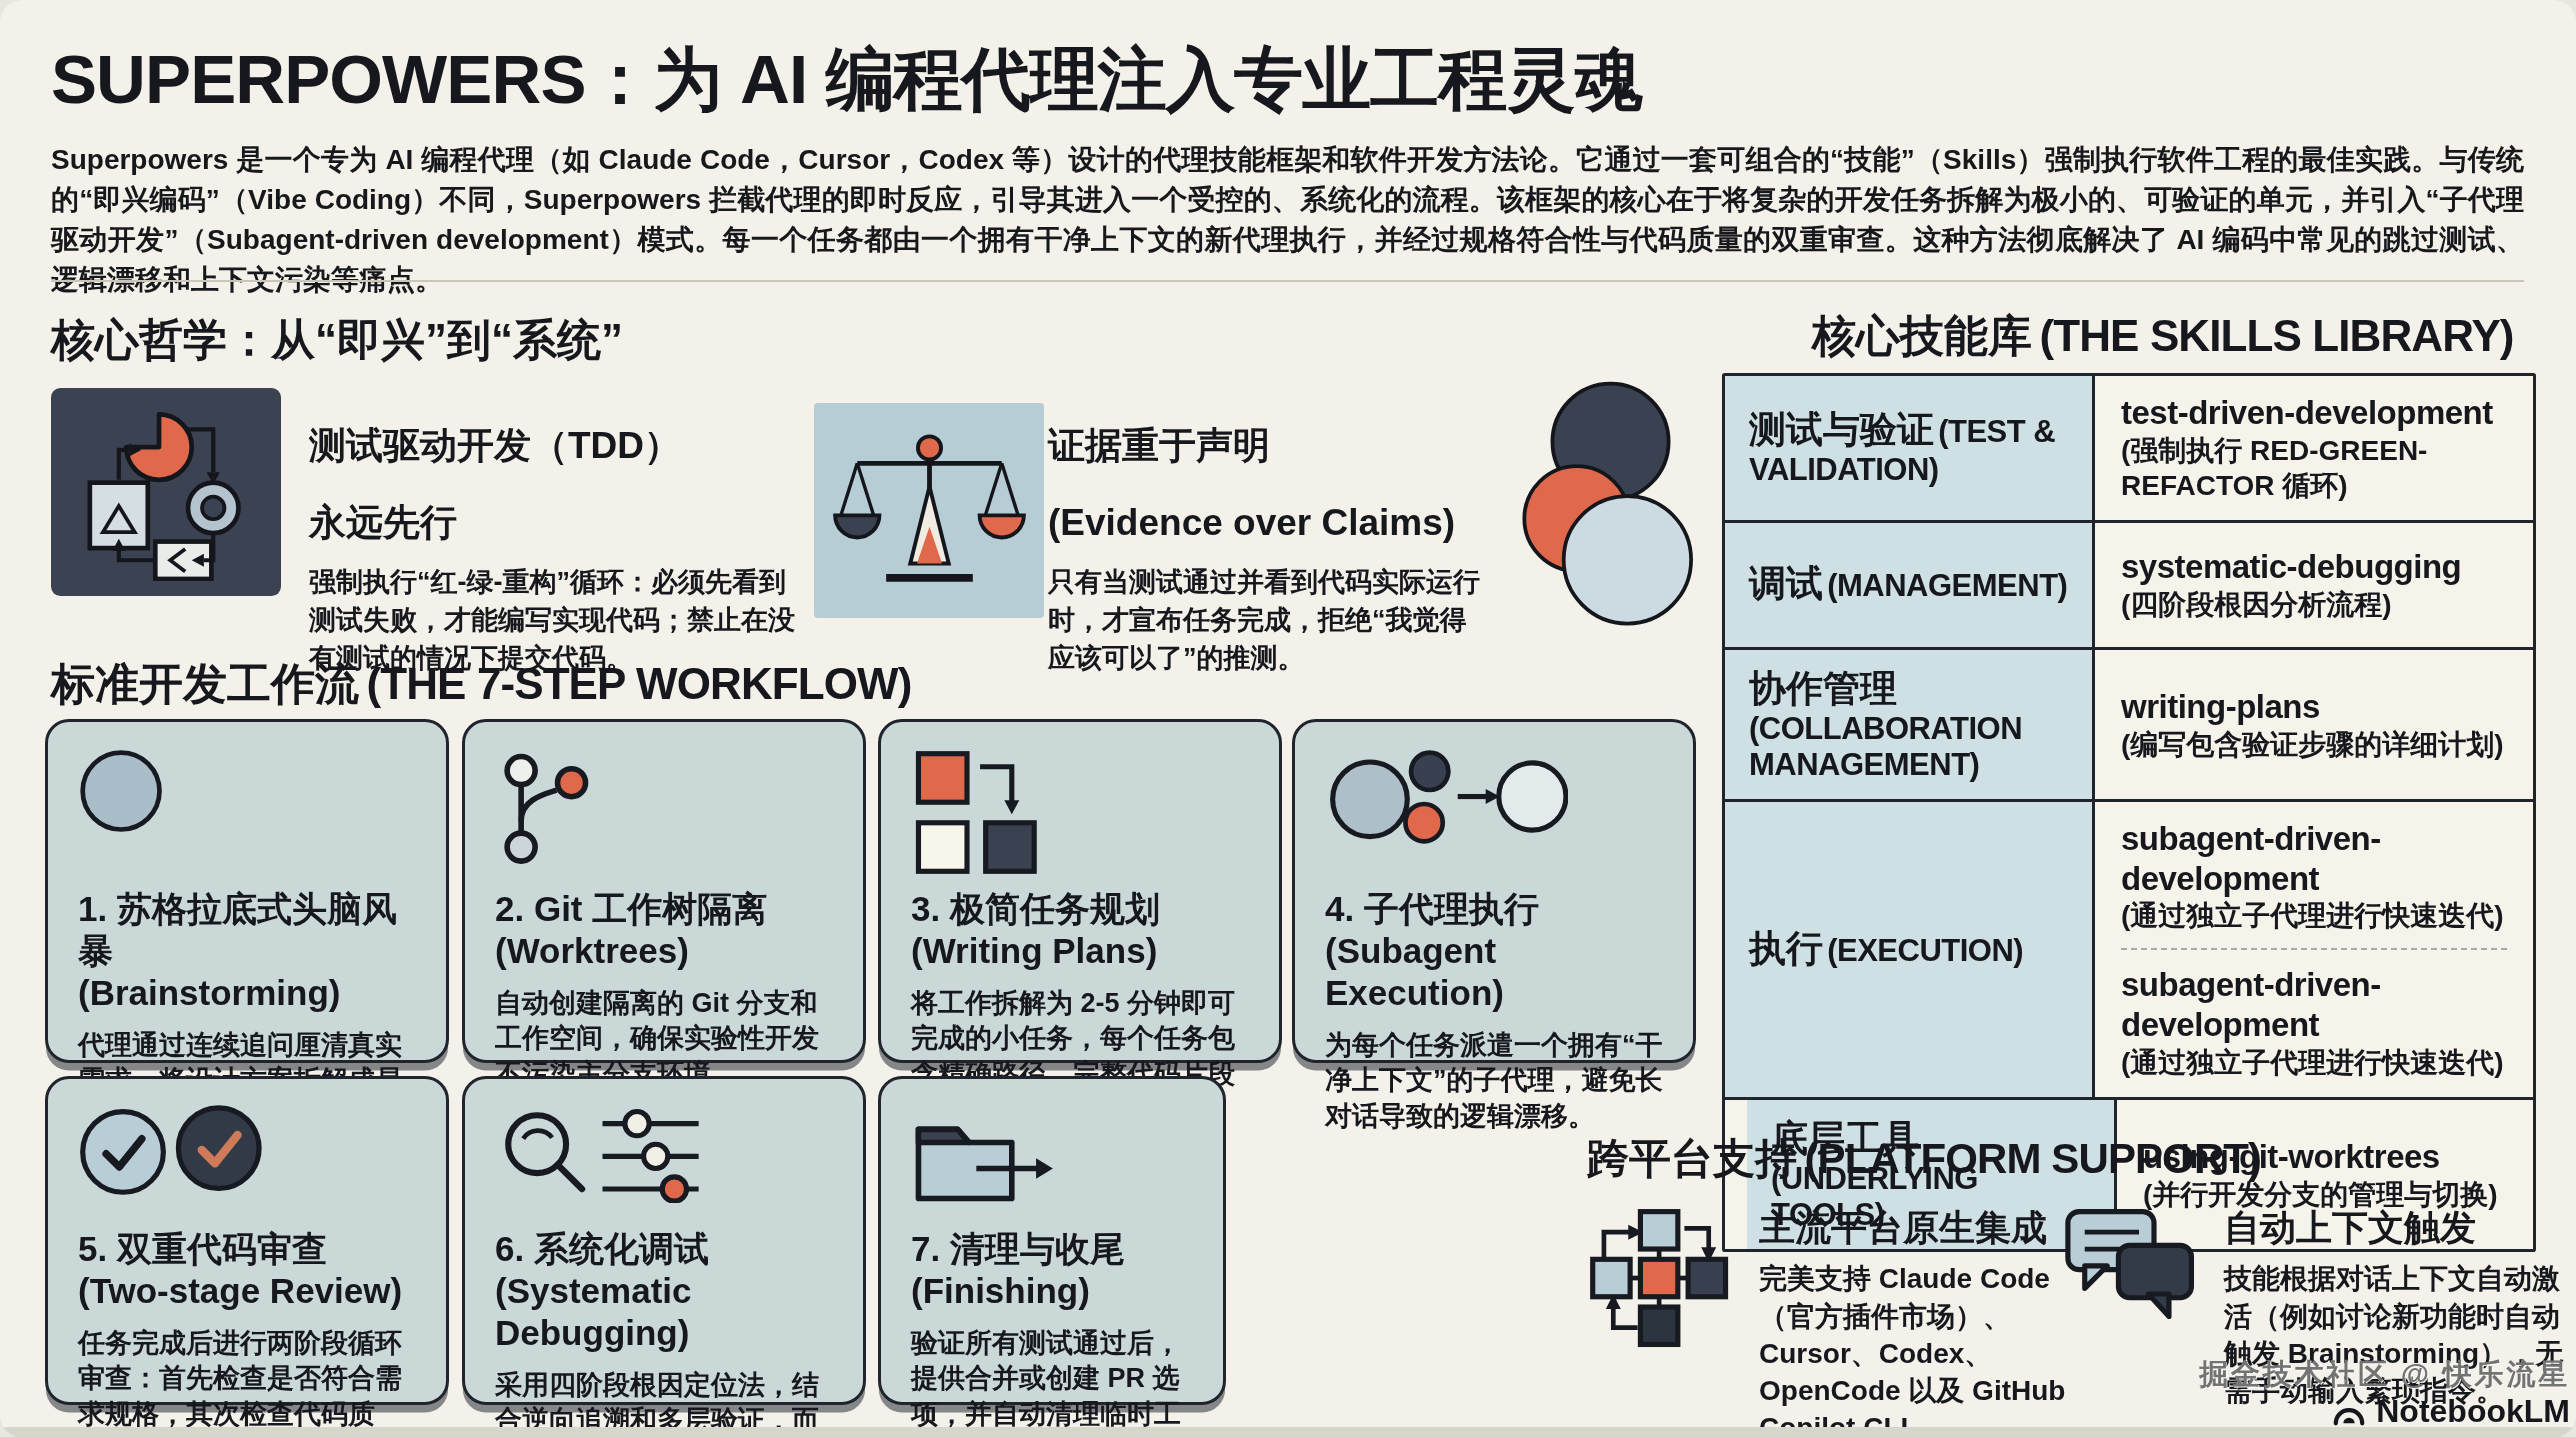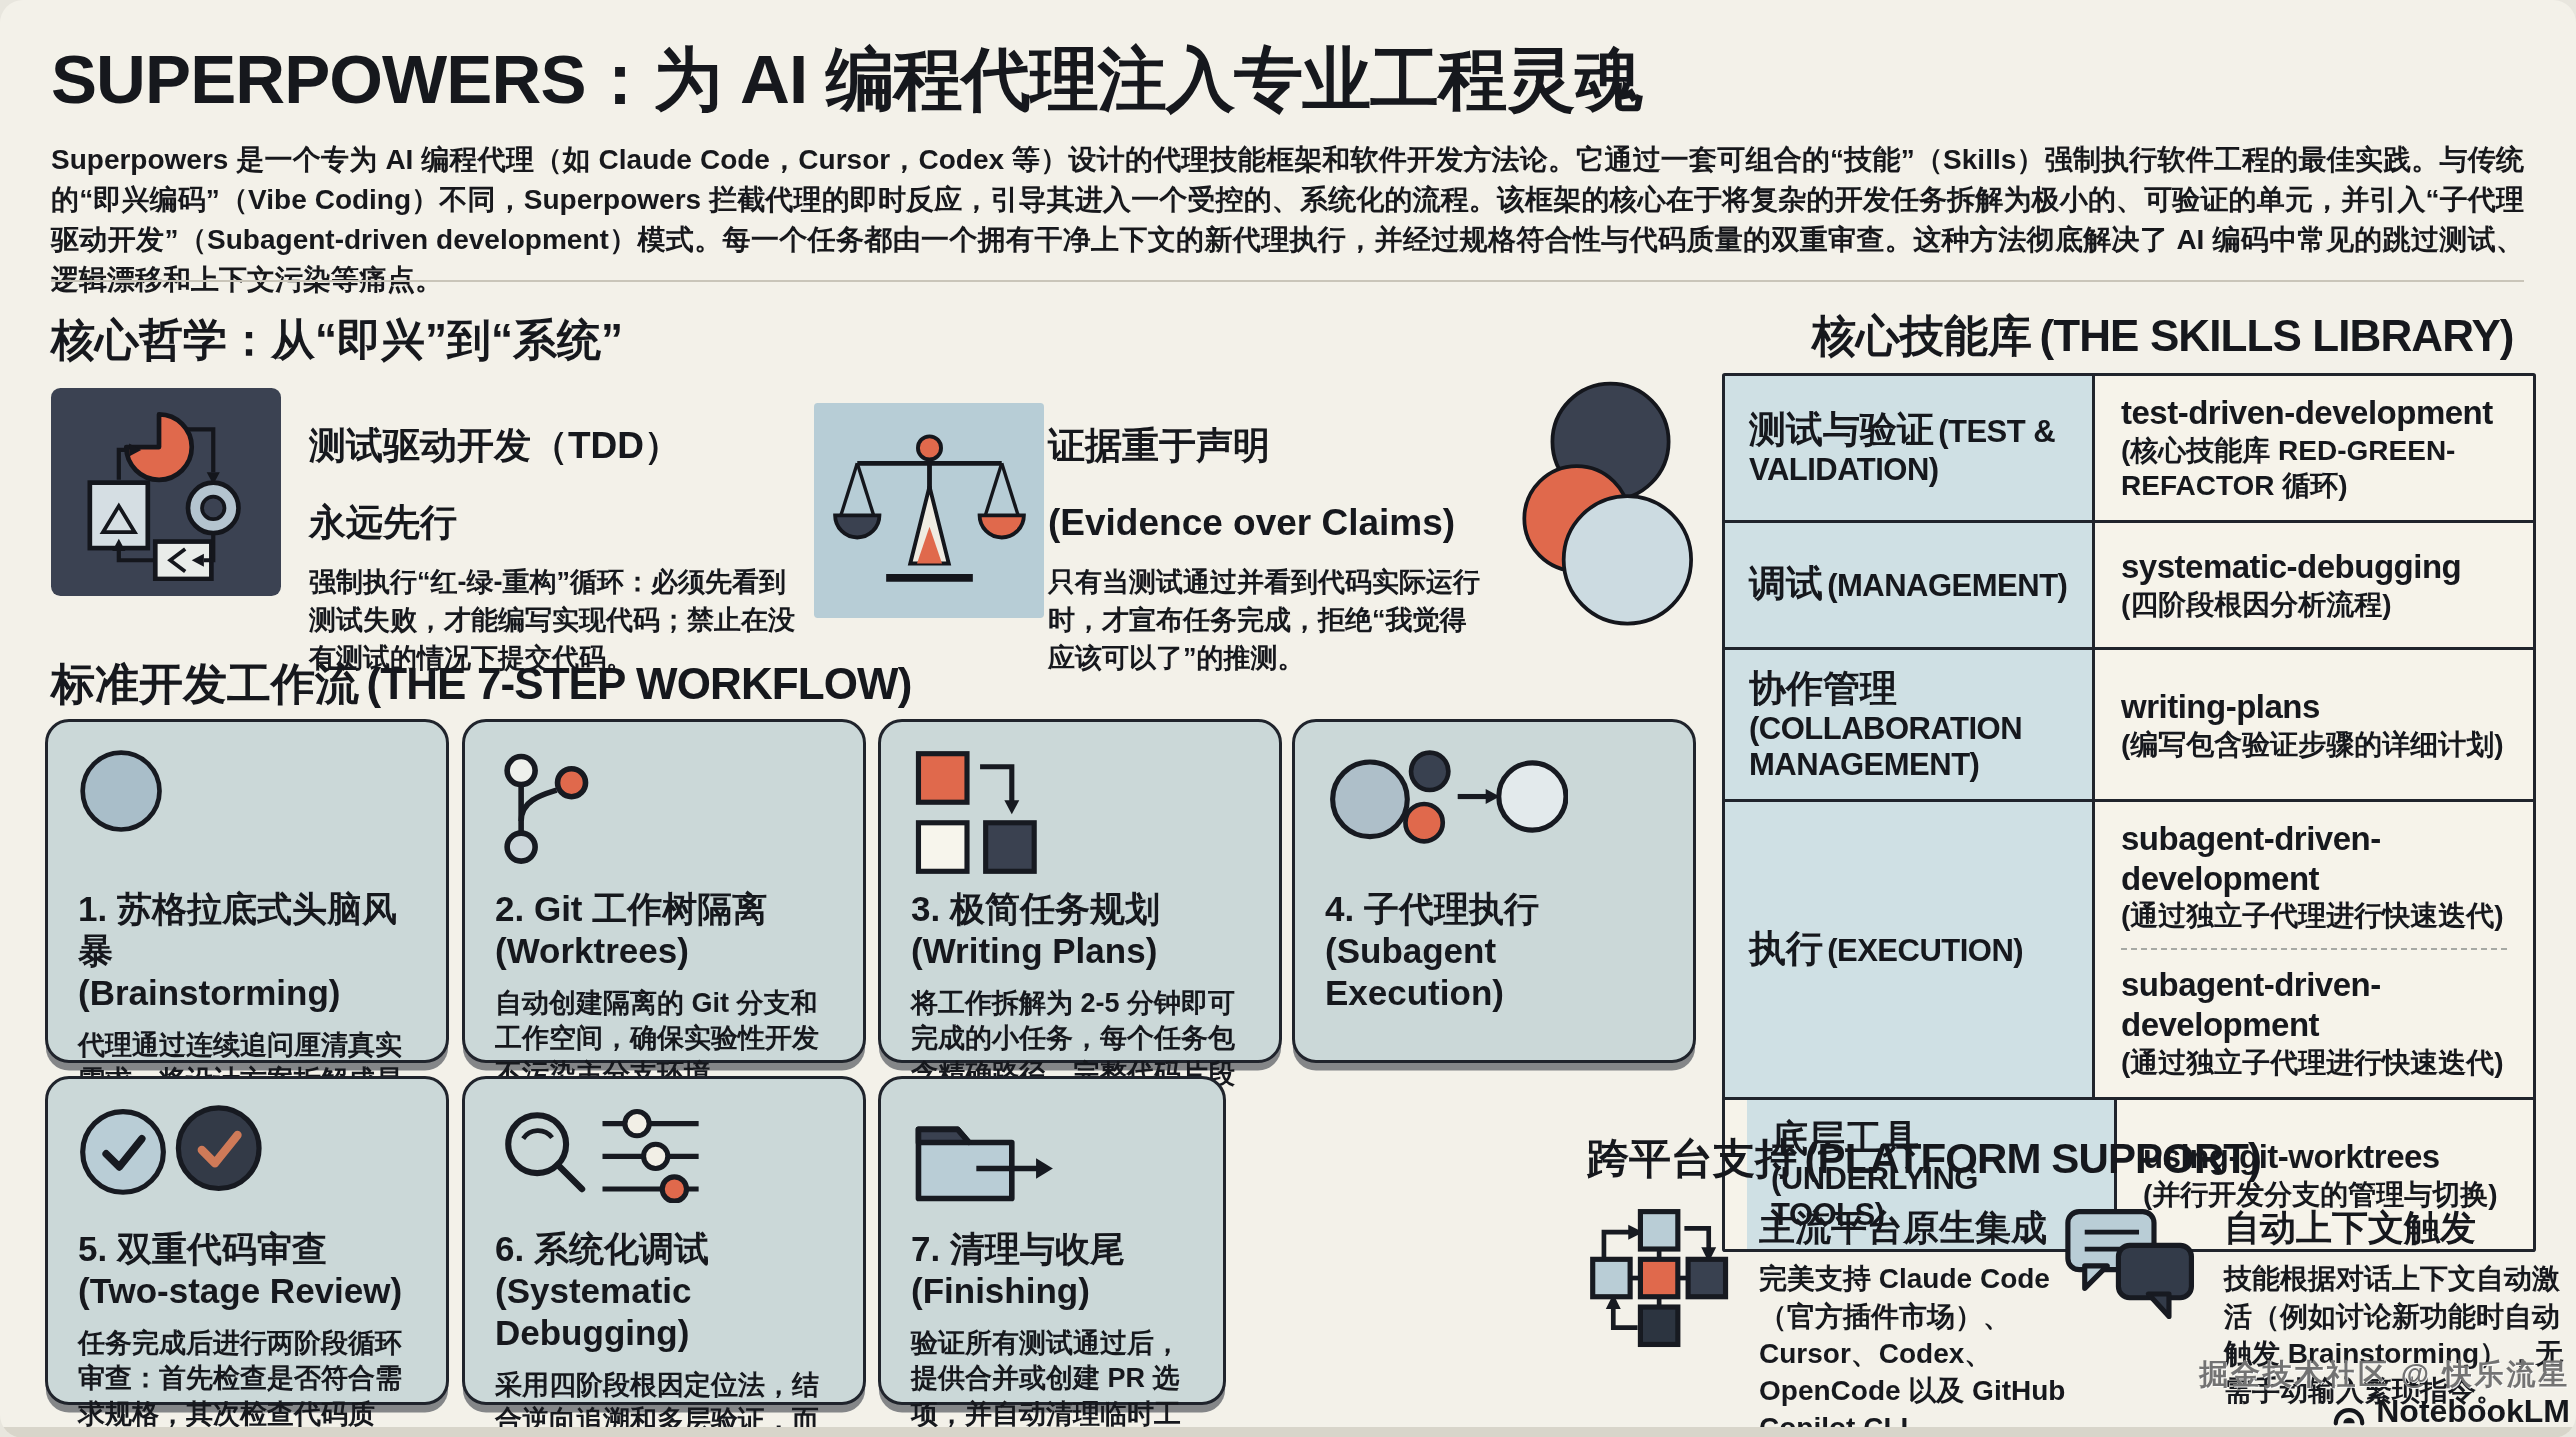--- a/index.html
+++ b/index.html
@@ -196,20 +196,21 @@
         <circle cx="48" cy="55" r="40" fill="#aebfc9" stroke="#171a21" stroke-width="5.5"></circle>
         <circle cx="112" cy="25" r="20" fill="#394150" stroke="#171a21" stroke-width="5"></circle>
         <circle cx="106" cy="80" r="20" fill="#e0694c" stroke="#171a21" stroke-width="5"></circle>
         <line x1="142" y1="52" x2="174" y2="52" stroke="#171a21" stroke-width="5.5"></line>
         <polygon points="172,44 187,52 172,60" fill="#171a21"></polygon>
         <circle cx="222" cy="52" r="36" fill="#e3eaec" stroke="#171a21" stroke-width="5.5"></circle>
       </svg>
     </div>
     <div class="step-title">4. 子代理执行</div>
     <div class="step-sub">(Subagent Execution)</div>
+    <div class="step-body">为每个任务派遣一个拥有“干净上下文”的子代理，避免长对话导致的逻辑漂移。</div>
   </div>
 
   <div class="step-card row2" style="left:45px;top:1076px;width:404px;height:329px;">
     <div class="step-icon">
       <svg width="197" height="92" viewBox="0 0 210 98">
         <circle cx="48" cy="50" r="43" fill="#b9cdd6" stroke="#171a21" stroke-width="5.5"></circle>
         <path d="M30 52 L44 66 L68 36" fill="none" stroke="#171a21" stroke-width="8" stroke-linecap="round" stroke-linejoin="round"></path>
         <circle cx="150" cy="46" r="43" fill="#333a47" stroke="#171a21" stroke-width="5.5"></circle>
         <path d="M132 48 L146 62 L170 32" fill="none" stroke="#cf7a58" stroke-width="9" stroke-linecap="round" stroke-linejoin="round"></path>
       </svg>
@@ -256,21 +257,21 @@
     <span>核心技能库</span><span class="hen">(THE SKILLS LIBRARY)</span>
   </div>
 
   <div class="abs skills-table">
     <div class="srow rh1">
       <div class="scat">
         <div><span class="zh">测试与验证</span> <span class="en">(TEST &amp; VALIDATION)</span></div>
       </div>
       <div class="sval">
         <div class="skill">test-driven-development</div>
-        <div class="sdesc">(核心技能库 RED-GREEN-REFACTOR 循环)</div>
+        <div class="sdesc">(强制执行 RED-GREEN-REFACTOR 循环)</div>
       </div>
     </div>
     <div class="srow rh2">
       <div class="scat">
         <div><span class="zh">调试</span> <span class="en">(MANAGEMENT)</span></div>
       </div>
       <div class="sval">
         <div class="skill">systematic-debugging</div>
         <div class="sdesc">(四阶段根因分析流程)</div>
       </div>

